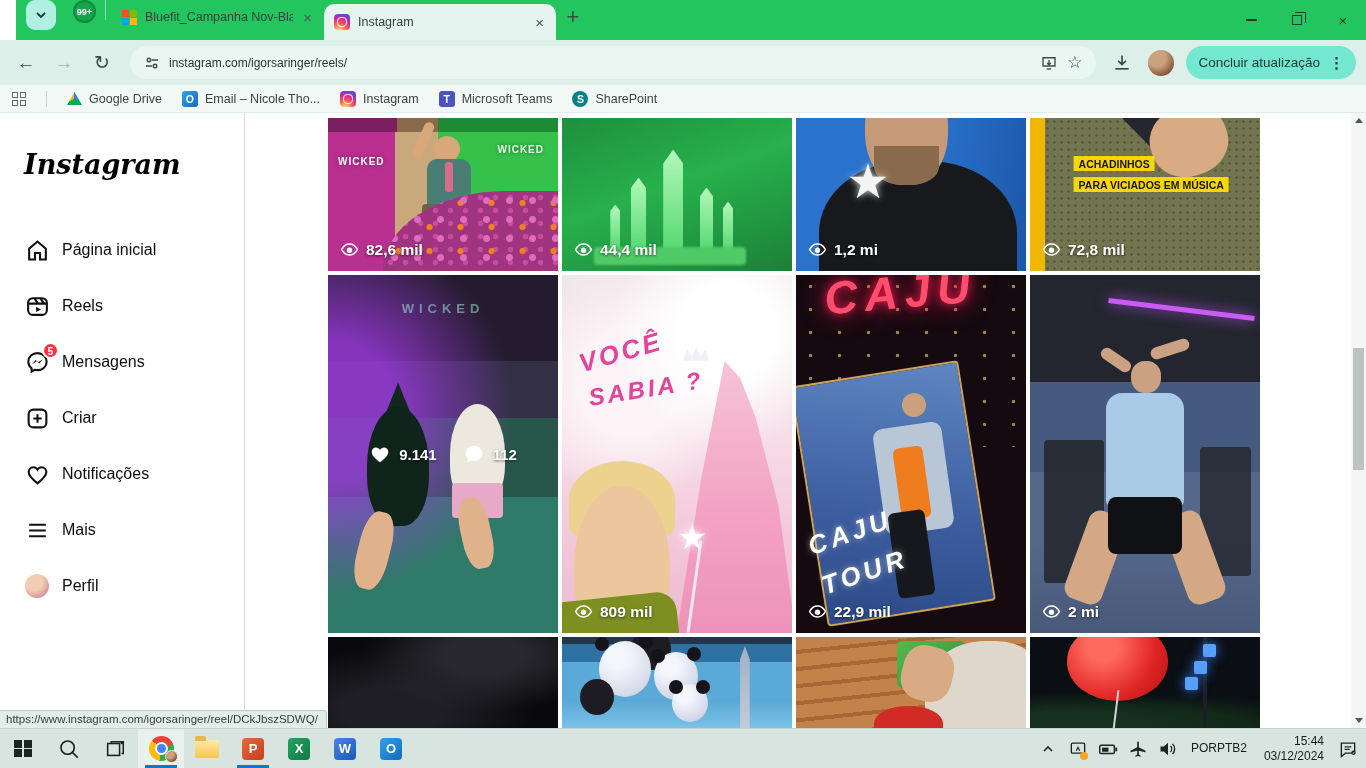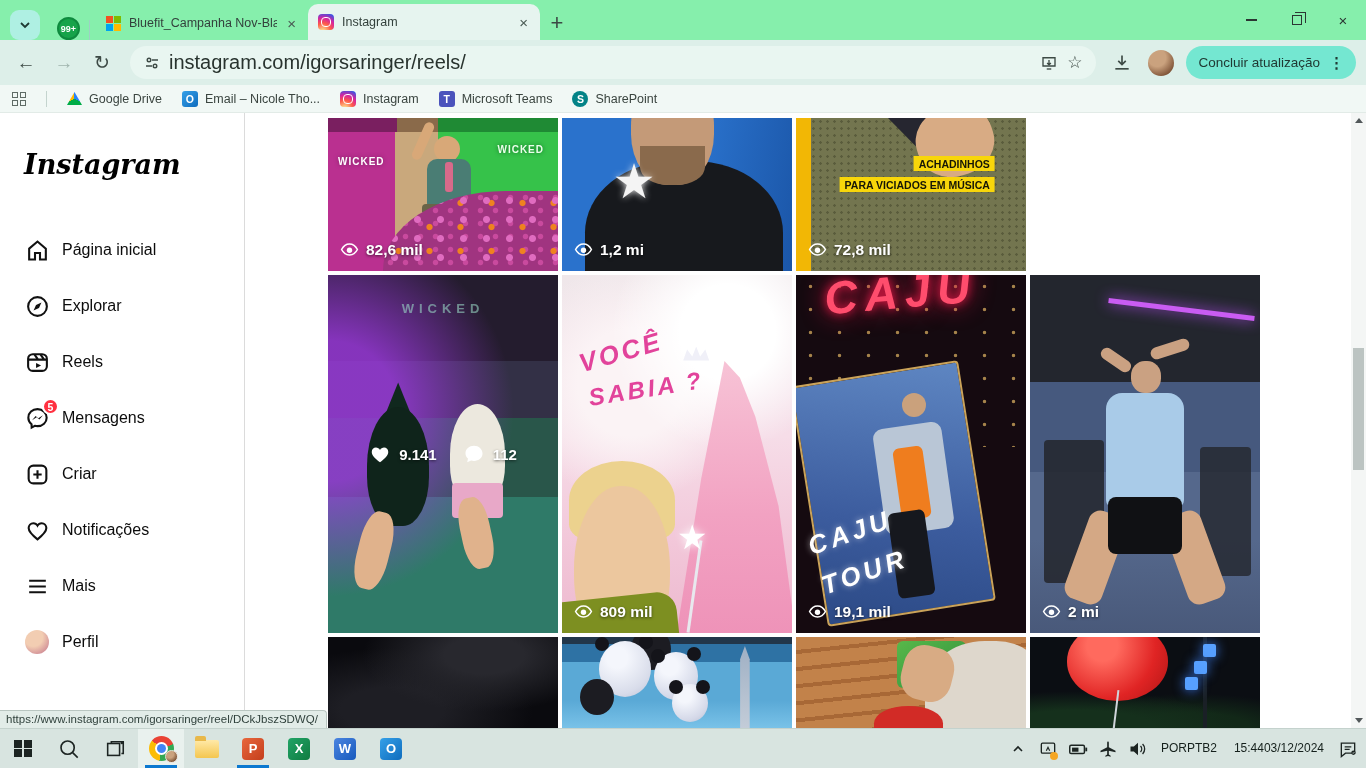--- a/index.html
+++ b/index.html
@@ -1,21 +1,21 @@
 <!DOCTYPE html>
 <html><head>
 <meta charset="utf-8">
 <style>
   *{margin:0;padding:0;box-sizing:border-box}
   html,body{width:1366px;height:768px;overflow:hidden}
   body{font-family:"Liberation Sans",sans-serif;background:#fff}
   .screen{position:relative;width:1366px;height:768px;overflow:hidden}
 
   
-  .tabstrip{position:absolute;top:0;left:0;right:0;height:40px;background:#86efac;display:flex;align-items:flex-end}
+  .tabstrip{position:absolute;top:0;left:16px;right:0;height:40px;background:#22c55e;display:flex;align-items:flex-start}
   .tabsearch{width:30px;height:30px;margin:0 8px 0 10px;border:none;border-radius:9px;background:#aff0e3;display:flex;align-items:center;justify-content:center;cursor:pointer}
   .pinned-badge{width:23px;height:23px;border-radius:50%;background:#17a34a;border:2px solid #0f8a3e;color:#fff;font-size:9px;font-weight:bold;display:flex;align-items:center;justify-content:center;margin:0 9px}
   .tab-sep{width:1px;height:20px;background:#9ecfc5;margin-right:6px}
   .tab{display:flex;align-items:center;height:34px;padding:0 10px;gap:8px;font-size:12.5px;color:#33413c;cursor:pointer}
   .tab.inactive{width:212px}
   .tab.active{width:232px;height:36px;margin-top:4px;background:#e6f4ef;border-radius:10px 10px 0 0}
   .tab-title{flex:1;white-space:nowrap;overflow:hidden;text-overflow:clip}
   .tab-close{font-size:15px;color:#4a5a54;padding:0 2px}
   .ms-fav{display:grid;grid-template-columns:7px 7px;grid-template-rows:7px 7px;gap:1px}
   .ms-fav i{display:block}
@@ -27,21 +27,21 @@
   .wincontrols{margin-left:auto;display:flex;height:100%}
   .winbtn{width:46px;height:100%;display:flex;align-items:center;justify-content:center;color:#2b3633;cursor:pointer;font-size:15px}
   .winbtn .minline{width:11px;height:1.5px;background:#2b3633}
   .restore-ic{position:relative;width:10px;height:10px;border:1.2px solid #2b3633}
   .restore-ic::before{content:"";position:absolute;left:2px;top:-4px;width:10px;height:10px;border:1.2px solid #2b3633;border-left:none;border-bottom:none}
 
   .toolbar{position:absolute;top:40px;left:0;right:0;height:45px;background:#ddefe9;display:flex;align-items:center;padding:0 10px;gap:6px}
   .navbtn{width:32px;height:32px;display:flex;align-items:center;justify-content:center;font-size:19px;color:#3d4a45;cursor:pointer}
   .navbtn.disabled{color:#9fb4ad}
   .omnibox{flex:1;height:33px;background:#e9f6f1;border-radius:17px;display:flex;align-items:center;padding:0 14px;gap:9px;margin:0 6px}
-  .omni-url{flex:1;font-size:20px;color:#28332e;white-space:nowrap;overflow:hidden}
+  .omni-url{flex:1;font-size:12px;color:#28332e;white-space:nowrap;overflow:hidden}
   .omni-ic{display:flex;align-items:center;color:#3d4a45;cursor:pointer}
   .star-ic{font-size:17px;color:#3d4a45;cursor:pointer}
   .dl-ic{margin:0 4px;cursor:pointer;display:flex}
   .avatar{width:26px;height:26px;border-radius:50%;background:radial-gradient(circle at 35% 30%,#caa27e 0 35%,#7a4f33 80%);margin:0 6px;cursor:pointer}
   .update-pill{height:33px;background:#74e7d1;border-radius:17px;display:flex;align-items:center;gap:9px;padding:0 12px;font-size:13.5px;color:#203a34;cursor:pointer}
   .update-pill .dots{font-size:15px;font-weight:bold}
 
   .bookmarks{position:absolute;top:85px;left:0;right:0;height:28px;background:#f1f8f5;display:flex;align-items:center;padding:0 12px;gap:20px;font-size:12.5px;color:#3b4540;border-bottom:1px solid #e2ebe7}
   .bm{display:flex;align-items:center;gap:7px;cursor:pointer}
   .bsep{width:1px;height:16px;background:#c4d4ce}
@@ -98,21 +98,21 @@
   .t3 .body{left:10%;right:4%;bottom:-6%;height:78%;background:#17191d;border-radius:45% 45% 0 0/60% 60% 0 0}
   .t3 .head{left:30%;top:-28%;width:36%;height:72%;background:#c49a78;border-radius:46%}
   .t3 .beard{left:34%;top:18%;width:28%;height:26%;background:#8a6a4c;border-radius:0 0 45% 45%}
   .t3 .star{left:22%;top:26%;font-size:48px;color:#f4f4f4;text-shadow:0 0 7px rgba(255,255,255,.9);line-height:1}
 
   
   .t4{background-color:#73754f;background-image:radial-gradient(#5a5c3c 1px,transparent 1.5px);background-size:7px 7px}
   .t4 .ystrip{position:absolute;left:0;top:0;bottom:0;width:15px;background:#f2b705}
   .t4 .collar{position:absolute;left:40%;top:0;width:34%;height:26%;background:#262630;clip-path:polygon(0 0,100% 0,50% 100%)}
   .t4 .hand{position:absolute;right:14%;top:-8%;width:34%;height:46%;background:#d8ab84;border-radius:46%;transform:rotate(-18deg)}
-  .t4 .cap{position:absolute;top:33px;left:50%;transform:translateX(-46%);text-align:right;line-height:1.35;z-index:3;white-space:nowrap}
+  .t4 .cap{position:absolute;top:33px;left:50%;transform:translateX(-46%);text-align:left;line-height:1.35;z-index:3;white-space:nowrap}
   .t4 .cap span{background:#f8d60a;color:#161606;font-weight:bold;font-size:10.5px;padding:1.5px 5px}
 
   
   .t5{background:linear-gradient(180deg,#241c2e 0 24%,#333046 24% 40%,#29564a 40% 62%,#2f7a68 62% 100%)}
   .t5 .glow{position:absolute;inset:0;background:radial-gradient(circle at 0% 38%,rgba(158,58,224,.8) 0 22%,transparent 58%)}
   .t5 .wicksign{position:absolute;top:26px;left:0;right:0;text-align:center;color:rgba(160,230,205,.55);font-size:13px;font-weight:bold;letter-spacing:5px}
   .t5 .cupL{left:17%;top:37%;width:27%;height:33%;background:#0f241b;border-radius:50% 50% 42% 42%}
   .t5 .coneL{left:23%;top:30%;width:15%;height:12%;background:#10281e;clip-path:polygon(50% 0,100% 100%,0 100%)}
   .t5 .cupR{left:53%;top:36%;width:24%;height:28%;background:#ece8de;border-radius:50% 50% 38% 38%}
   .t5 .bandR{left:54%;top:58%;width:22%;height:10%;background:#e8a8c8;border-radius:4px}
@@ -202,21 +202,21 @@
   .folder{position:relative;width:24px;height:18px;background:linear-gradient(180deg,#ffe9a8,#f4c64f);border-radius:2px}
   .folder::before{content:"";position:absolute;top:-4px;left:0;width:11px;height:5px;background:#e8b84a;border-radius:2px 2px 0 0}
   .office{width:22px;height:22px;border-radius:4px;color:#fff;font-weight:bold;font-size:13px;display:flex;align-items:center;justify-content:center}
   .ppt{background:linear-gradient(135deg,#e8673d,#c43e1c)}
   .xls{background:linear-gradient(135deg,#21a366,#107c41)}
   .doc{background:linear-gradient(135deg,#4a84e0,#185abd)}
   .olk{background:linear-gradient(135deg,#35a0e8,#0f6cbd)}
   .tray{margin-left:auto;display:flex;align-items:center;gap:2px;padding-right:4px}
   .tray-ic{width:28px;height:40px;display:flex;align-items:center;justify-content:center;cursor:pointer;position:relative}
   .lang{display:flex;justify-content:center;font-size:12px;color:#15201c;line-height:1.25;padding:0 7px;cursor:pointer}
-  .clock{display:flex;flex-direction:row;justify-content:center;align-items:flex-end;font-size:12px;color:#15201c;line-height:1.25;padding:0 8px;cursor:pointer}
+  .clock{display:flex;flex-direction:column;justify-content:center;align-items:flex-end;font-size:12px;color:#15201c;line-height:1.25;padding:0 8px;cursor:pointer}
   .orange-dot{position:absolute;right:4px;bottom:9px;width:8px;height:8px;border-radius:50%;background:#f5a623}
 </style>
 </head>
 <body>
 
 <div class="screen">
 
   <div class="tabstrip">
     <button class="tabsearch">
       <svg width="12" height="12" viewBox="0 0 12 12">
@@ -324,29 +324,20 @@
     <aside class="sidebar">
       <div class="ig-logo">Instagram</div>
       <nav class="nav">
         <div class="nav-item">
           <span class="ic">
               <svg width="25" height="25" viewBox="0 0 24 24">
                 <path d="M4 10.2 12 3.4l8 6.8V20.6h-5.6v-6.2H9.6v6.2H4z" fill="none" stroke="#111" stroke-width="2"></path>
               </svg>
             </span>
           <span class="lbl">Página inicial</span>
-        </div>
-        <div class="nav-item">
-          <span class="ic">
-              <svg width="25" height="25" viewBox="0 0 24 24">
-                <circle cx="12" cy="12" r="9" fill="none" stroke="#111" stroke-width="2"></circle>
-                <polygon points="15.8,8.2 13.4,13.4 8.2,15.8 10.6,10.6" fill="#111"></polygon>
-              </svg>
-            </span>
-          <span class="lbl">Explorar</span>
         </div>
         <div class="nav-item">
           <span class="ic">
               <svg width="25" height="25" viewBox="0 0 24 24">
                 <rect x="3" y="4" width="18" height="16" rx="4.5" fill="none" stroke="#111" stroke-width="2"></rect>
                 <path d="M3 9.2h18M9.2 4.4l3.2 4.6M15 4.4l3.2 4.6" fill="none" stroke="#111" stroke-width="2"></path>
                 <polygon points="10.6,12.4 15.4,14.8 10.6,17.2" fill="#111"></polygon>
               </svg>
             </span>
           <span class="lbl">Reels</span>
@@ -408,20 +399,35 @@
             <span class="abs tie"></span>
           <span class="abs shorts"></span>
             <span class="abs leg"></span>
           <div class="flowers"></div>
           <div class="views">
             <svg width="19" height="19" viewBox="0 0 24 24">
                 <path d="M2 12c2.4-4.6 6-7 10-7s7.6 2.4 10 7c-2.4 4.6-6 7-10 7S4.4 16.6 2 12z" fill="none" stroke="#fff" stroke-width="2"></path>
                 <circle cx="12" cy="13" r="3.4" fill="#fff"></circle>
               </svg>
             <span>82,6 mil</span>
+          </div>
+        </div>
+        <div class="tile t2">
+          <i class="sp sp4"></i>
+            <i class="sp sp1"></i>
+            <i class="sp sp2"></i>
+            <i class="sp sp3"></i>
+            <i class="sp sp5"></i>
+          <div class="base"></div>
+          <div class="views">
+            <svg width="19" height="19" viewBox="0 0 24 24">
+                <path d="M2 12c2.4-4.6 6-7 10-7s7.6 2.4 10 7c-2.4 4.6-6 7-10 7S4.4 16.6 2 12z" fill="none" stroke="#fff" stroke-width="2"></path>
+                <circle cx="12" cy="13" r="3.4" fill="#fff"></circle>
+              </svg>
+            <span>44,4 mil</span>
           </div>
         </div>
         <div class="tile t3">
           <span class="abs body"></span>
           <span class="abs head"></span>
           <span class="abs beard"></span>
           <span class="abs star">★</span>
           <div class="views">
             <svg width="19" height="19" viewBox="0 0 24 24">
                 <path d="M2 12c2.4-4.6 6-7 10-7s7.6 2.4 10 7c-2.4 4.6-6 7-10 7S4.4 16.6 2 12z" fill="none" stroke="#fff" stroke-width="2"></path>
@@ -497,21 +503,21 @@
           <span class="abs jacket"></span>
           <span class="abs shirt"></span>
           <span class="abs pants"></span>
           <span class="abs mhead"></span>
           <span class="tour">CAJU TOUR</span>
           <div class="views">
             <svg width="19" height="19" viewBox="0 0 24 24">
                 <path d="M2 12c2.4-4.6 6-7 10-7s7.6 2.4 10 7c-2.4 4.6-6 7-10 7S4.4 16.6 2 12z" fill="none" stroke="#fff" stroke-width="2"></path>
                 <circle cx="12" cy="13" r="3.4" fill="#fff"></circle>
               </svg>
-            <span>19,1 mil</span>
+            <span>22,9 mil</span>
           </div>
         </div>
         <div class="tile t8">
           <span class="abs neonbar"></span>
           <span class="abs rack"></span>
             <span class="abs rack2"></span>
           <span class="abs armL"></span>
             <span class="abs armR"></span>
           <span class="abs mhead"></span>
           <span class="abs mshirt"></span>

